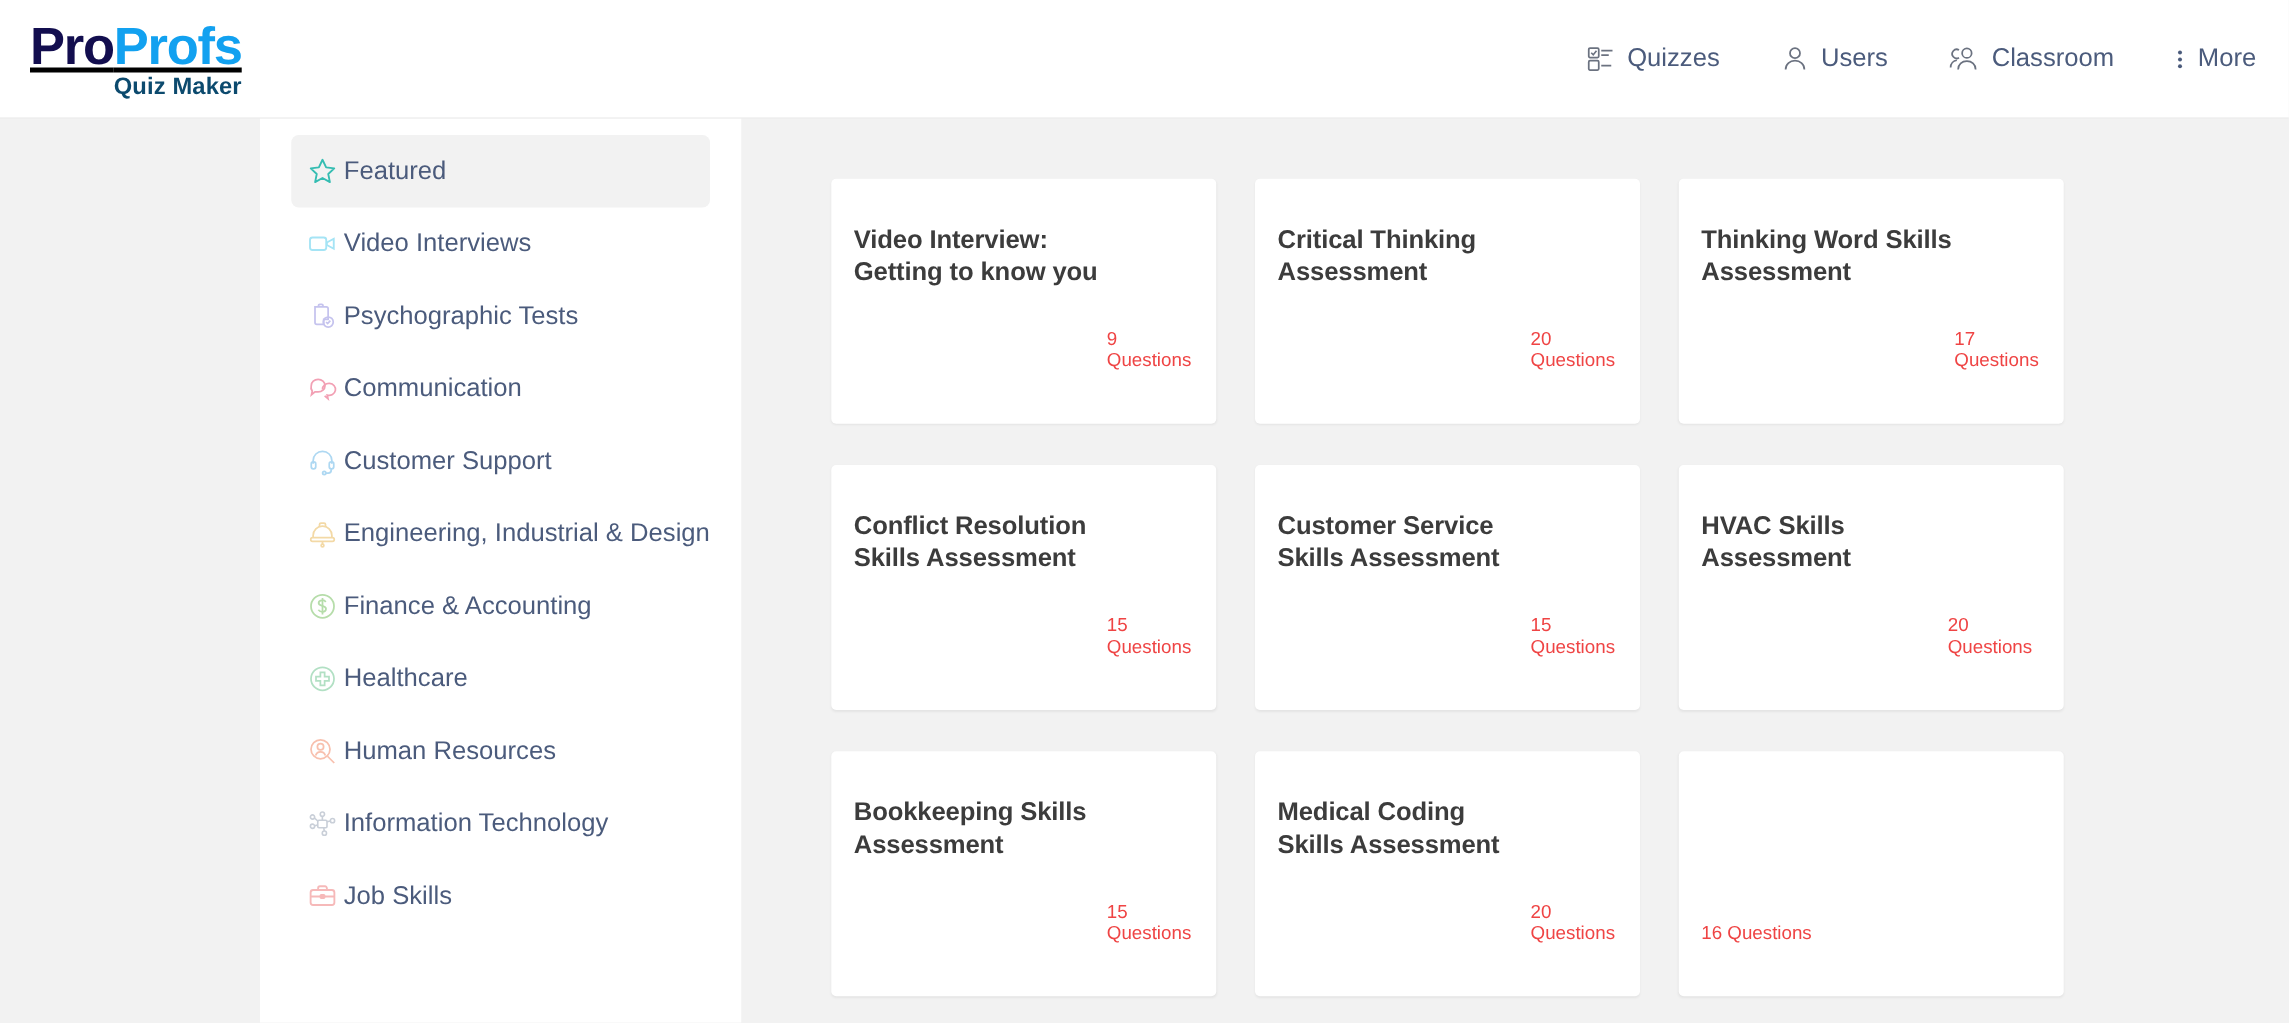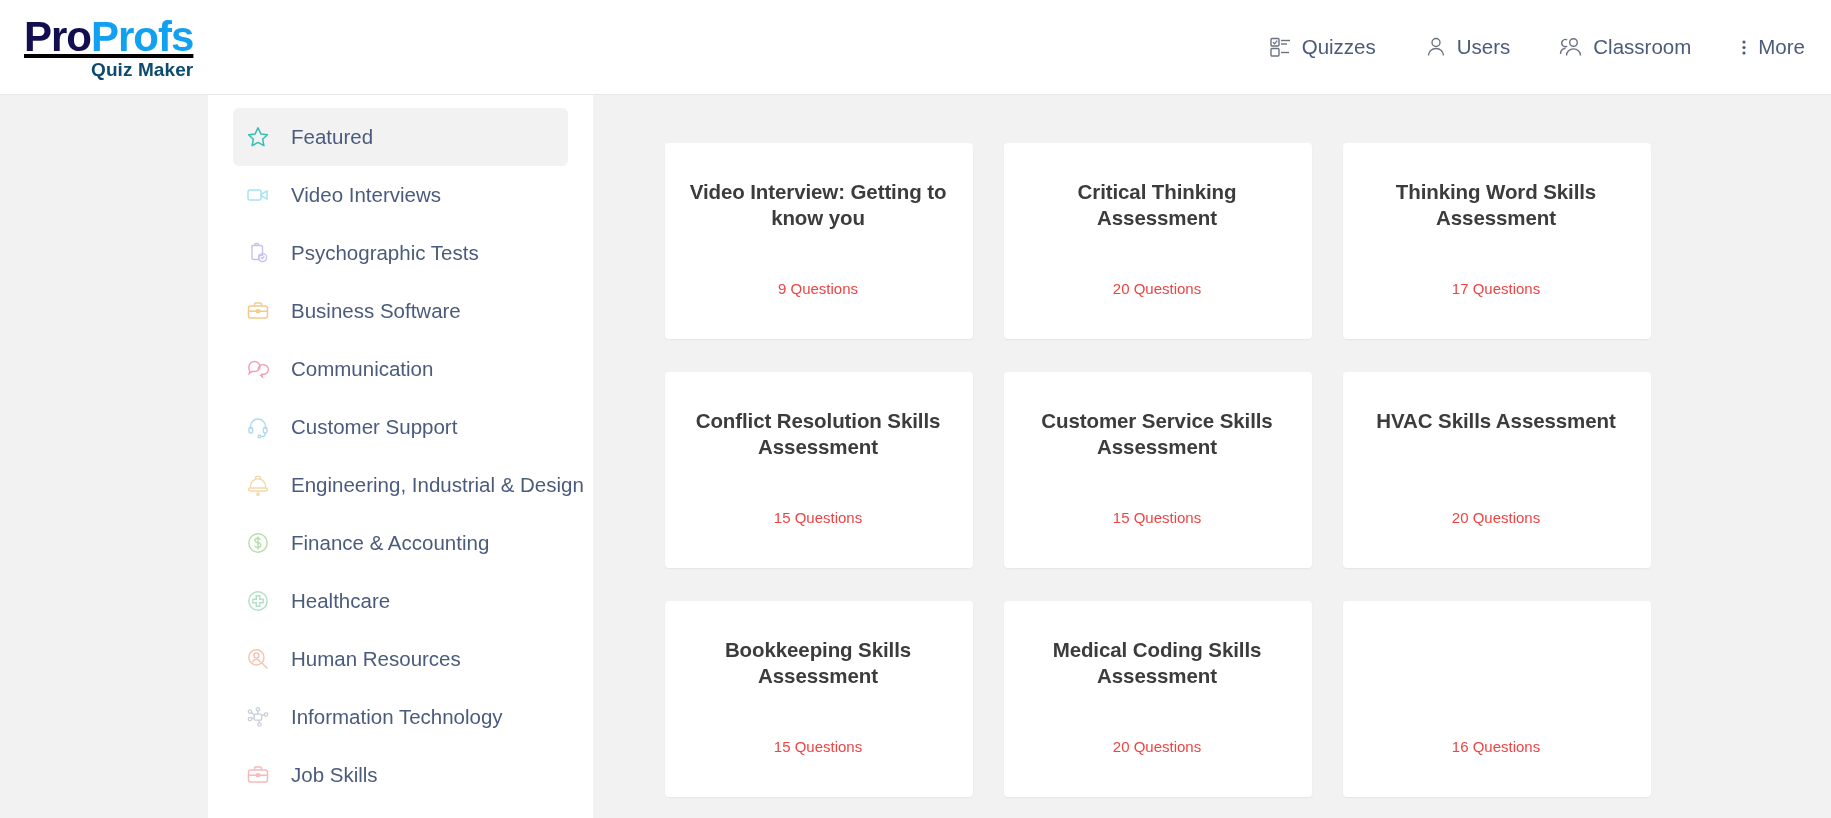--- a/index.html
+++ b/index.html
@@ -86,21 +86,21 @@
     width: 385px;
     height: 723px;
     background: #ffffff;
     padding-top: 13px;
   }
   .sidebar-scroll { height: 100%; overflow: hidden; }
 
   .side-item {
     display: flex;
     align-items: center;
-    gap: 20px;
+    gap: 4px;
     height: 58px;
     margin: 0 25px;
     padding-left: 12px;
     border-radius: 6px;
     cursor: pointer;
     white-space: nowrap;
   }
   .side-item.active { background: #f2f2f2; }
   .side-label {
     font-size: 20.5px;
@@ -125,23 +125,22 @@
     grid-template-columns: repeat(3, 308px);
     gap: 33px 31px;
   }
   .card {
     background: #ffffff;
     border-radius: 4px;
     height: 196px;
     padding: 36px 20px 20px 18px;
     box-shadow: 0 1px 2px rgba(0,0,0,0.06);
     display: flex;
-    flex-direction: column;
+    flex-direction: row;
     cursor: pointer;
-    text-align: center;
   }
   .card-title {
     font-size: 20.5px;
     font-weight: bold;
     color: #3c3c3c;
     line-height: 1.28;
     letter-spacing: -0.1px;
   }
   .card-meta {
     margin-top: auto;
@@ -243,31 +242,20 @@
           <svg width="24" height="24" viewBox="0 0 24 24" fill="none" stroke="#c5c3ee" stroke-width="1.4">
             <path d="M6 4.5 h9 a1.5 1.5 0 0 1 1.5 1.5 v8.5 h-3.5 v4 H7.5 A1.5 1.5 0 0 1 6 17 z"></path>
             <path d="M8.8 4.5 v-1 a1 1 0 0 1 1-1 h1.6 a1 1 0 0 1 1 1 v1"></path>
             <circle cx="16.6" cy="16.6" r="4"></circle>
             <path d="M14.9 16.6 l1.2 1.2 2.2-2.3"></path>
           </svg>
         </span>
         <span class="side-label">Psychographic Tests</span>
       </div>
 
-      <div class="side-item">
-        <span class="side-icon">
-          <svg width="24" height="24" viewBox="0 0 24 24" fill="none" stroke="#f5c98a" stroke-width="1.5">
-            <rect x="2.5" y="7" width="19" height="12" rx="2"></rect>
-            <path d="M8.5 7 V5.5 a1.5 1.5 0 0 1 1.5-1.5 h4 a1.5 1.5 0 0 1 1.5 1.5 V7"></path>
-            <line x1="2.5" y1="12.2" x2="21.5" y2="12.2"></line>
-            <rect x="10.4" y="11" width="3.2" height="2.4" rx="0.6"></rect>
-          </svg>
-        </span>
-        <span class="side-label">Business Software</span>
-      </div>
 
       <div class="side-item">
         <span class="side-icon">
           <svg width="24" height="24" viewBox="0 0 24 24" fill="none" stroke="#f2a0b4" stroke-width="1.4">
             <path d="M3 9.5 a5.5 5 0 1 1 5.5 5 H6 l-2.8 2.3 .6-2.9 A5 5 0 0 1 3 9.5 z"></path>
             <path d="M12 12.5 a5.2 4.8 0 1 1 3.8 4.6 l .6 2.8 -2.7-2.2"></path>
           </svg>
         </span>
         <span class="side-label">Communication</span>
       </div>

